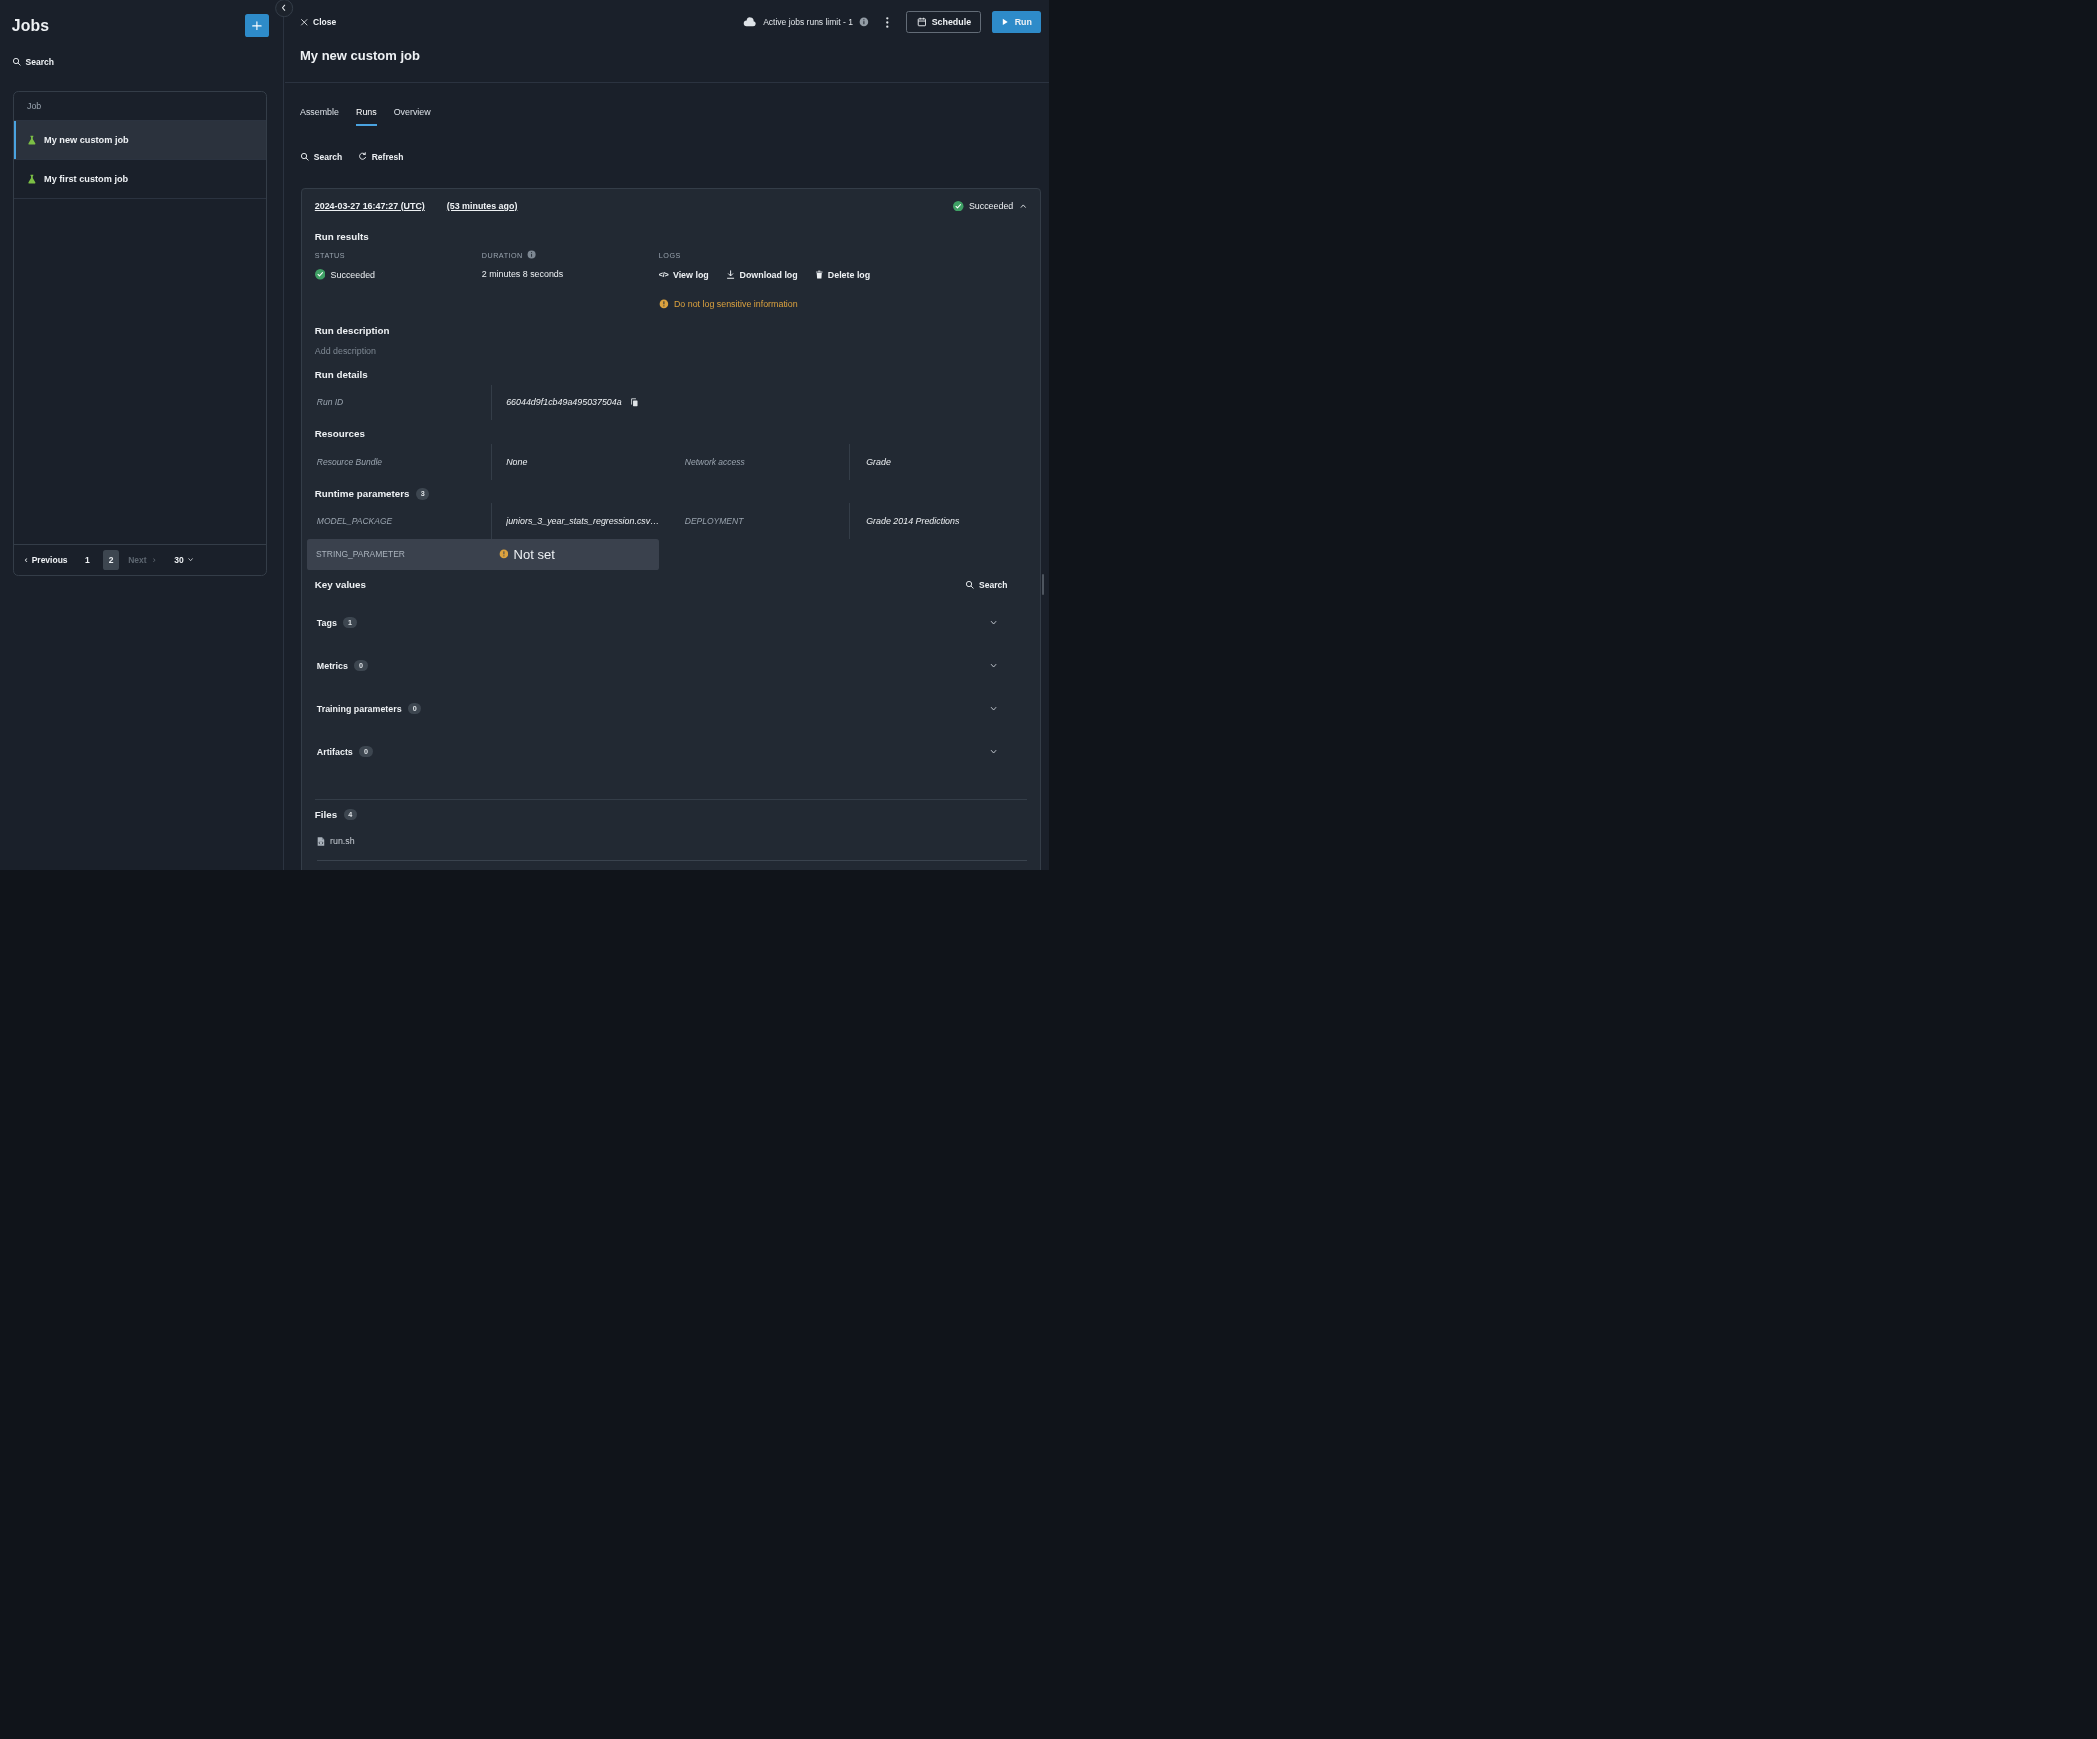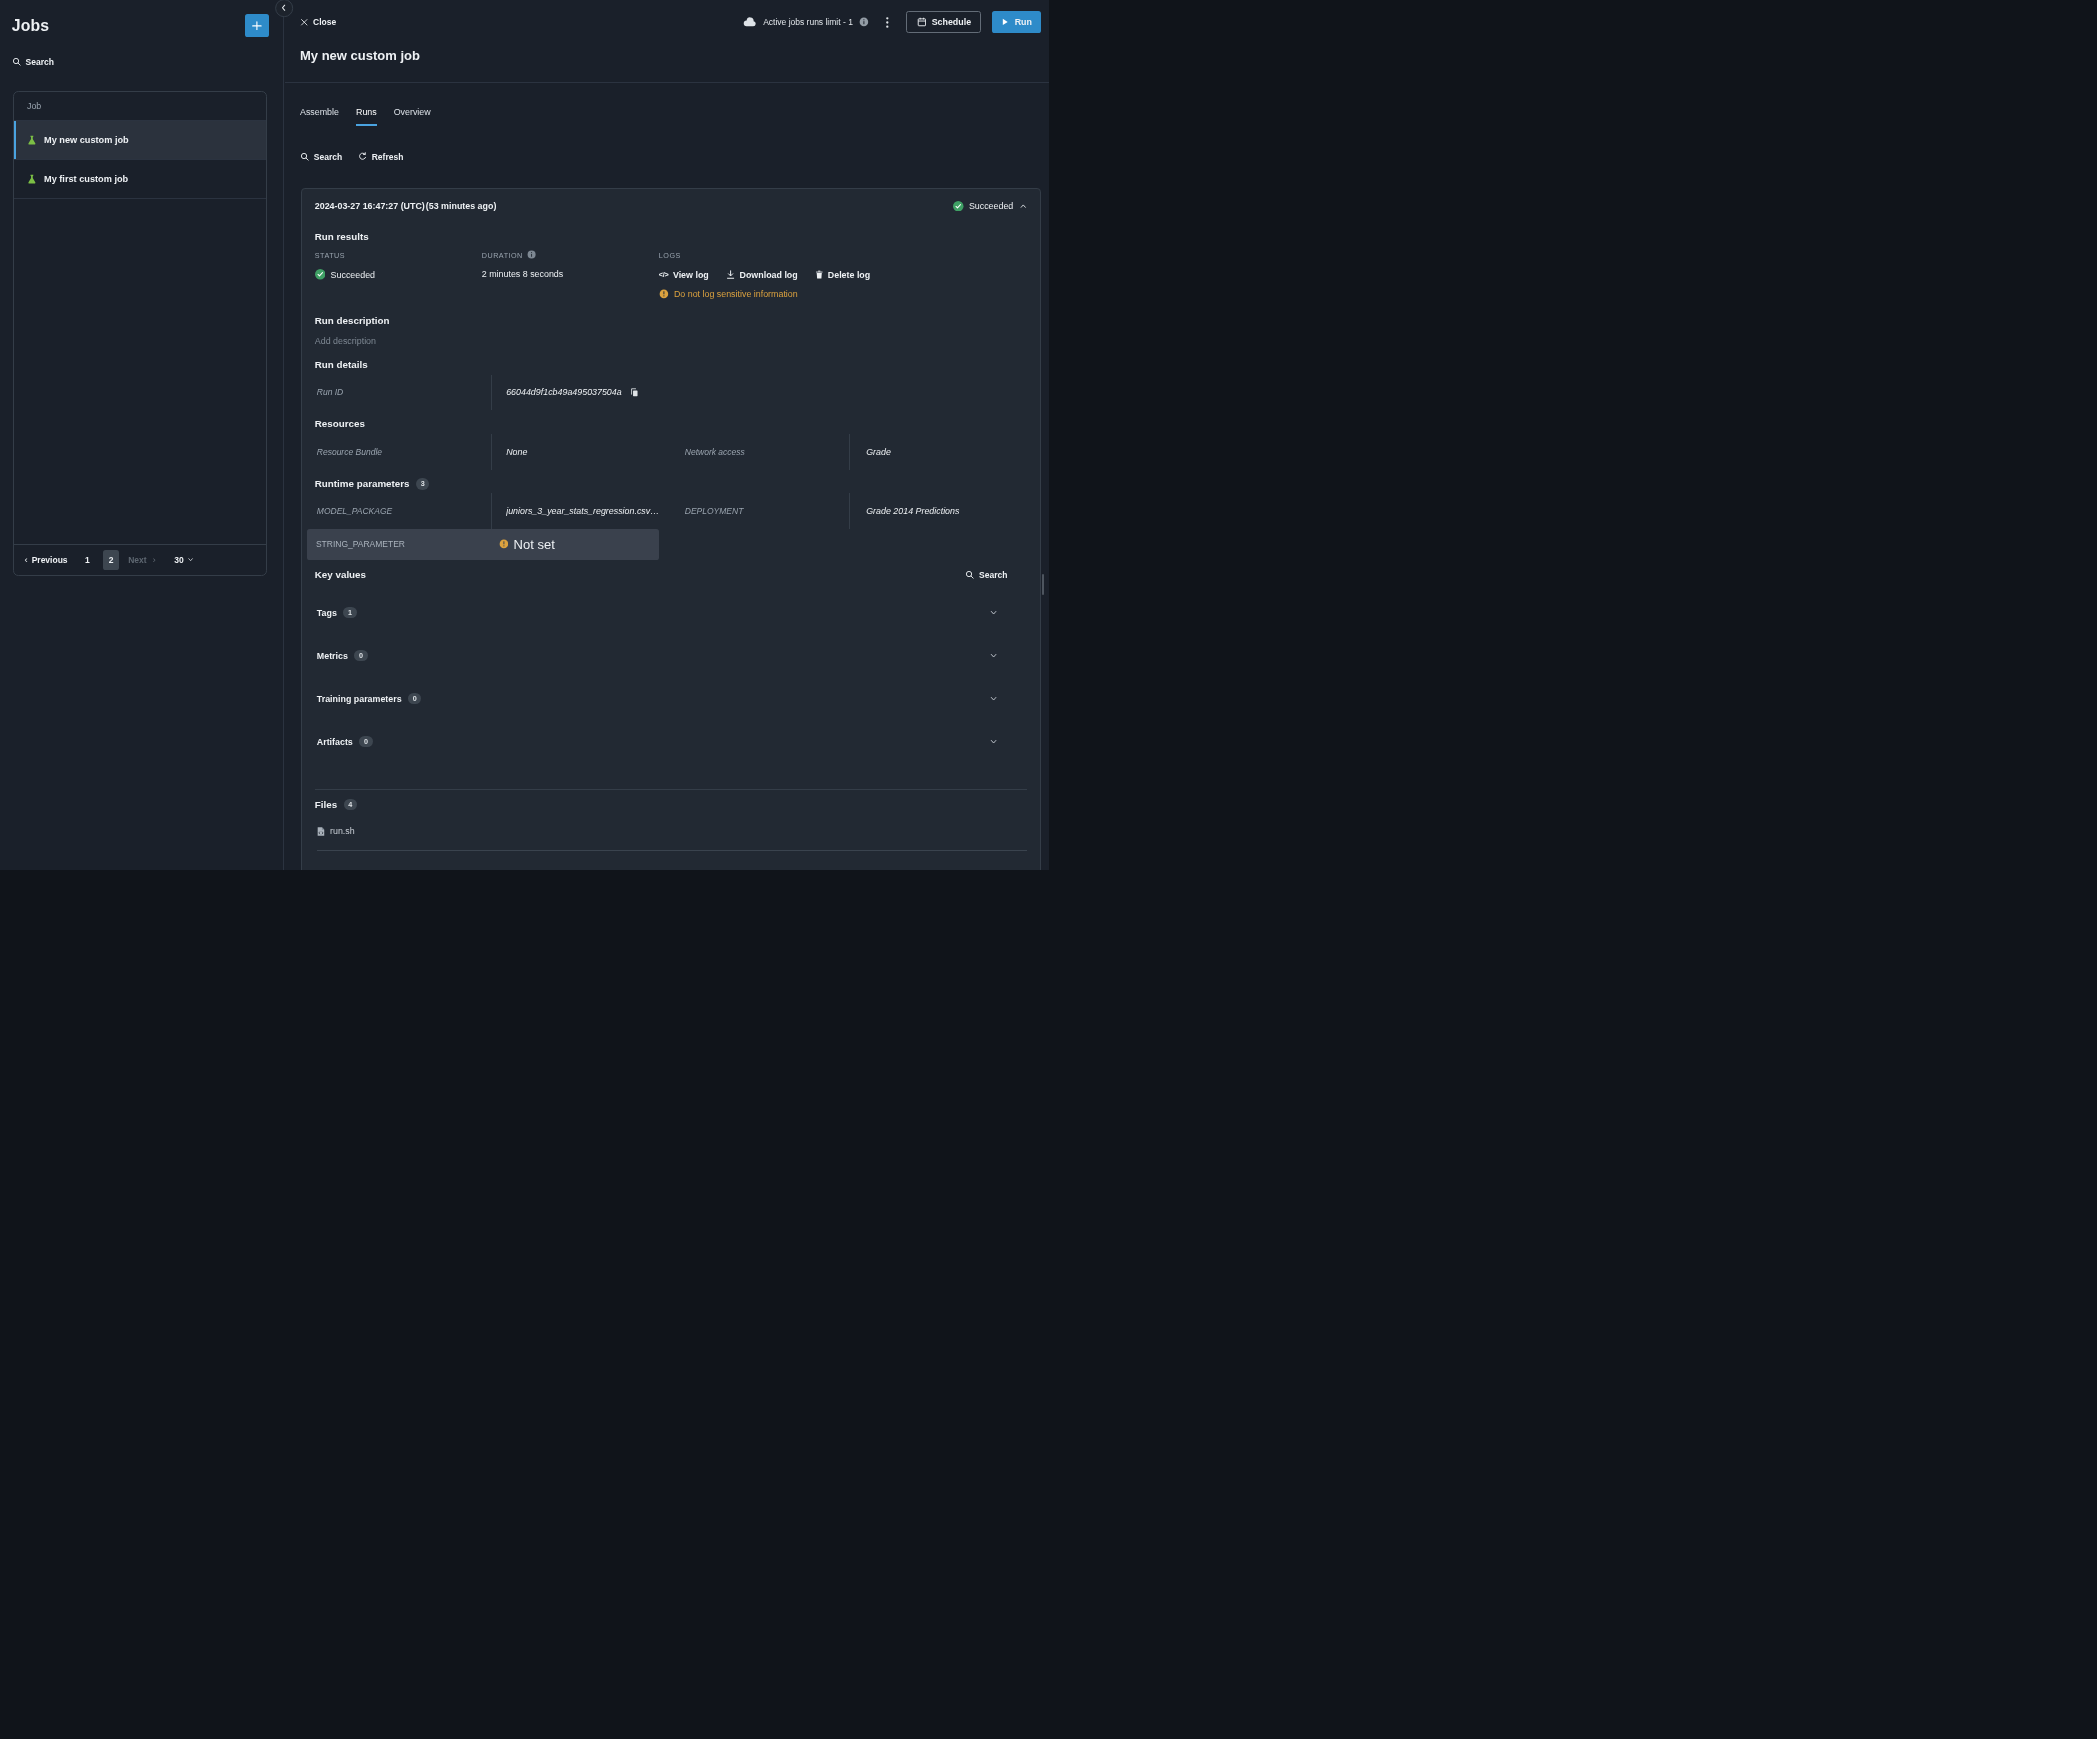--- a/index.html
+++ b/index.html
@@ -57,33 +57,33 @@
   .main-divider{margin-top:19px;border-bottom:0.7px solid var(--border-soft);}
   .tabs{display:flex;gap:17px;padding:23.6px 0 0 15px;}
   .tab{font-size:8.9px;color:#dde2e8;padding-bottom:7.9px;border-bottom:2px solid transparent;cursor:pointer;}
   .tab.active{color:#fff;border-bottom-color:var(--blue-br);}
   .toolbar{display:flex;gap:15.8px;padding:25.6px 0 0 15px;}
   .tool-link{display:flex;align-items:center;gap:4.6px;font-size:8.5px;font-weight:700;cursor:pointer;}
 
   
   .run-card{position:absolute;left:15.8px;right:7.9px;top:188px;height:722px;background:var(--card);border:0.7px solid var(--border);border-radius:3.9px 3.9px 0 0;padding:0 13px;}
   .card-head{display:flex;justify-content:space-between;align-items:center;margin-top:11.8px;}
-  .ts{display:flex;gap:1px;font-size:8.9px;font-weight:700;}
+  .ts{display:flex;gap:22px;font-size:8.9px;font-weight:700;text-decoration:underline;}
   .status-cluster{display:flex;align-items:center;gap:5.3px;font-size:8.9px;cursor:pointer;}
   .sec-h{margin-top:19.7px;font-size:9.8px;font-weight:700;display:flex;align-items:center;gap:6.6px;}
   .count-pill{background:var(--pill);color:#dfe3e7;font-size:7.2px;font-weight:700;border-radius:6.6px;padding:1.3px 4.6px;}
   .rr-grid{display:grid;grid-template-columns:167px 177px 1fr;}
   .rr-labels{margin-top:8.5px;font-size:7.2px;letter-spacing:0.5px;color:var(--dim);}
   .rr-labels .cell{display:flex;align-items:center;gap:3.9px;}
   .rr-values{margin-top:9.8px;font-size:8.9px;}
   .status-val{display:flex;align-items:center;gap:5.3px;}
   .log-links{display:flex;gap:17px;}
   .log-link{display:flex;align-items:center;gap:4.6px;font-size:8.9px;font-weight:700;cursor:pointer;white-space:nowrap;}
   .code-glyph{font-size:7.2px;font-weight:700;letter-spacing:-0.3px;}
-  .rr-warning{margin-top:9px;}
+  .rr-warning{margin-top:19px;}
   .warn-line{display:flex;align-items:center;gap:5.3px;color:var(--orange);font-size:8.9px;}
   .add-desc{margin-top:9.8px;font-size:8.9px;color:var(--muted);cursor:pointer;}
   .kv-table{display:grid;grid-template-columns:177px 191px 167px 179px;margin-top:4.6px;font-style:italic;}
   .kv-table .lbl{font-size:8.5px;color:var(--dim);display:flex;align-items:center;padding-left:2px;}
   .kv-table .lbl.b1{border-right:0.7px solid var(--border);}
   .kv-table .lbl.b2{border-right:0.7px solid var(--border);}
   .kv-table .val{font-size:8.9px;display:flex;align-items:center;padding-left:14.4px;}
   .kv-table .val.v2{padding-left:16.4px;}
   .row54{height:35px;}
   .row55{height:36px;}

